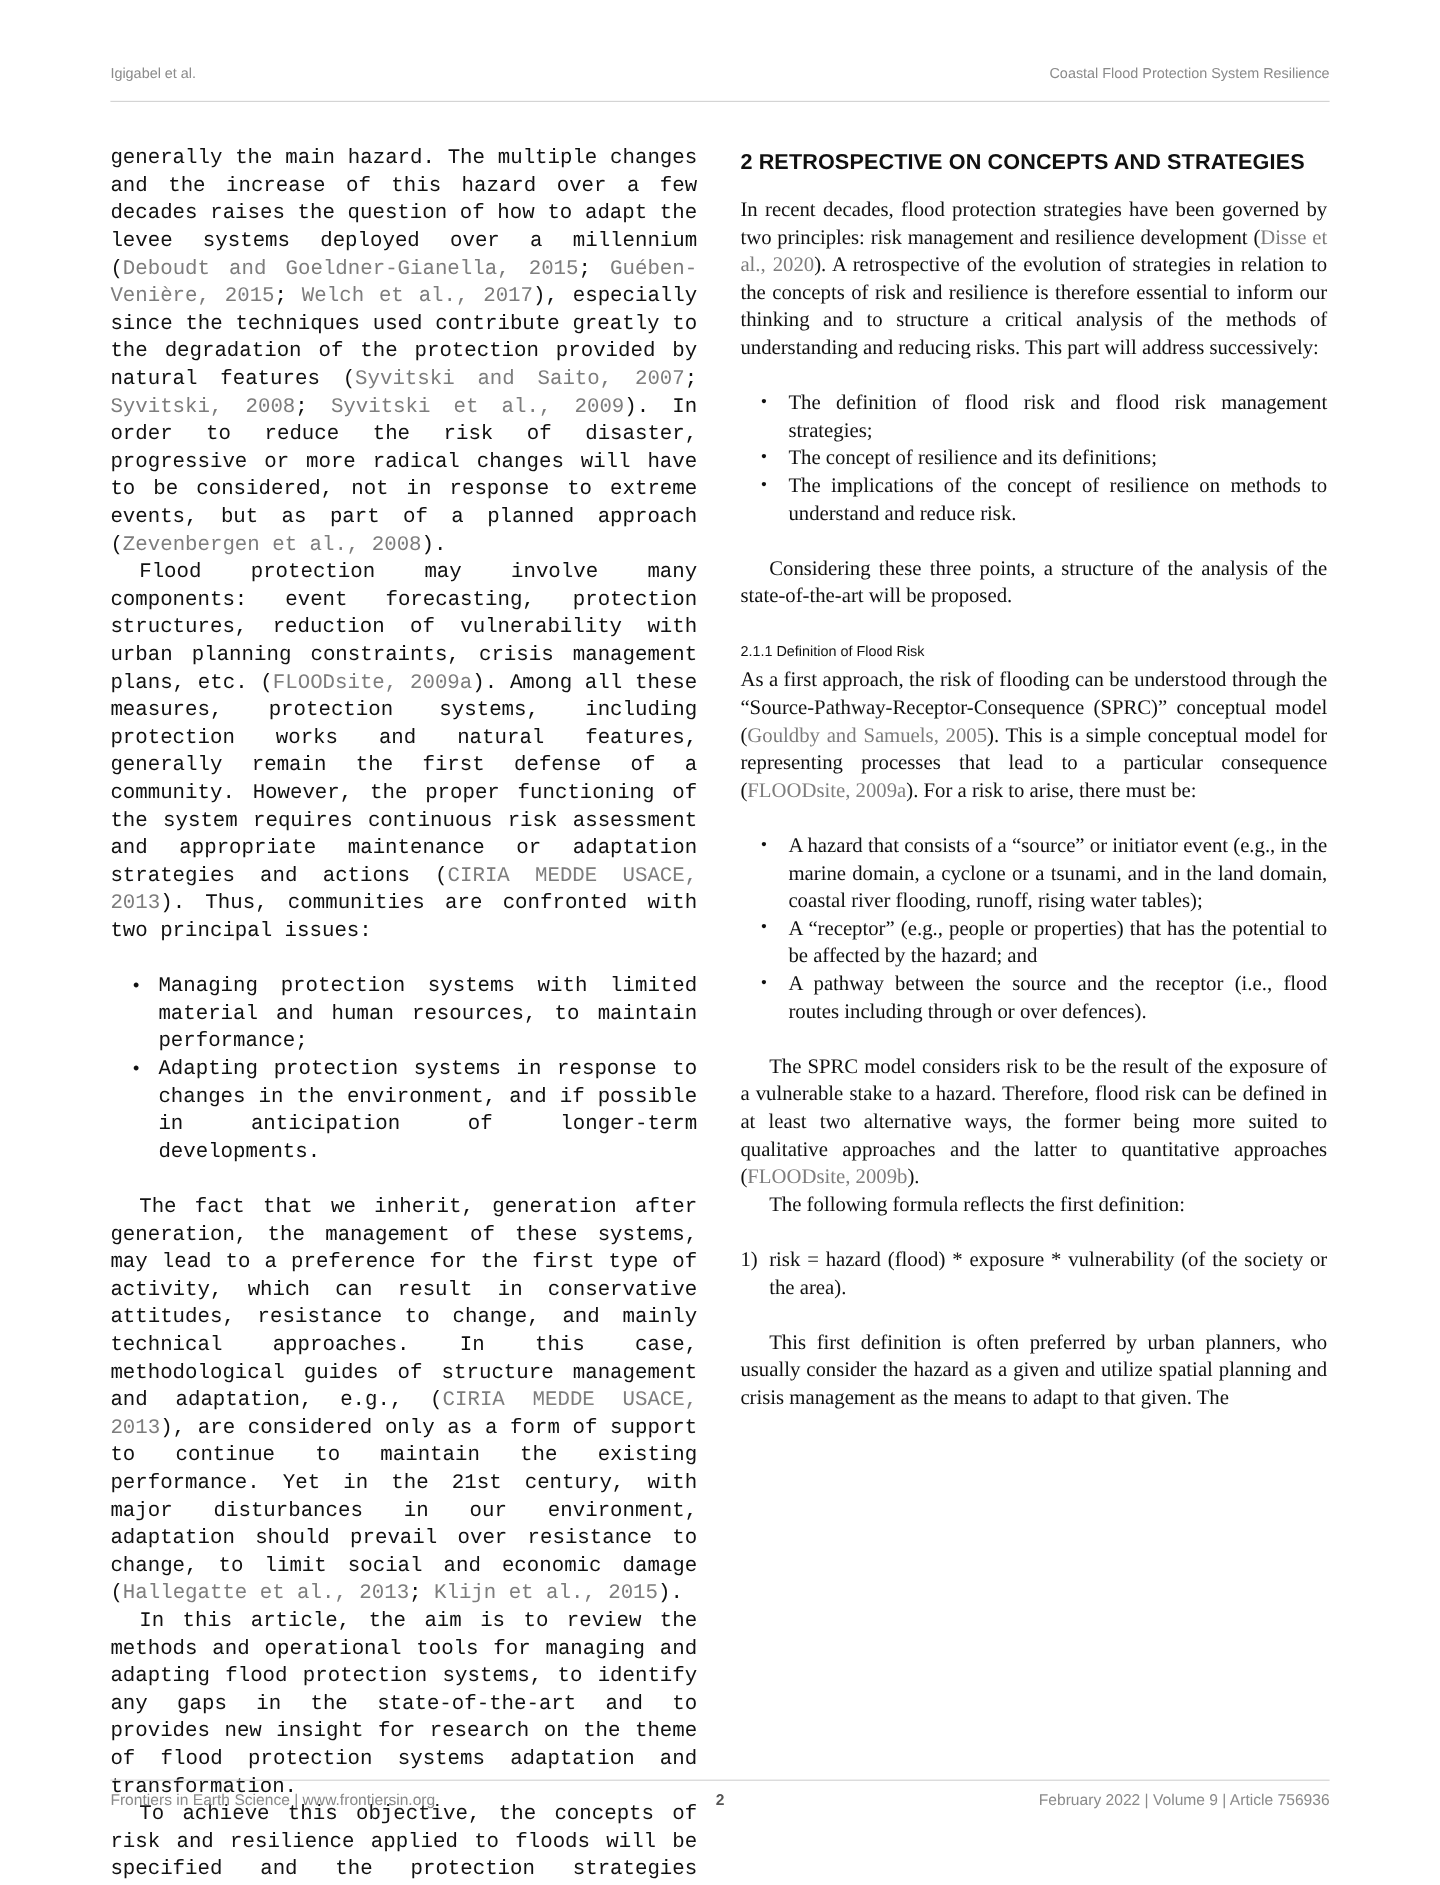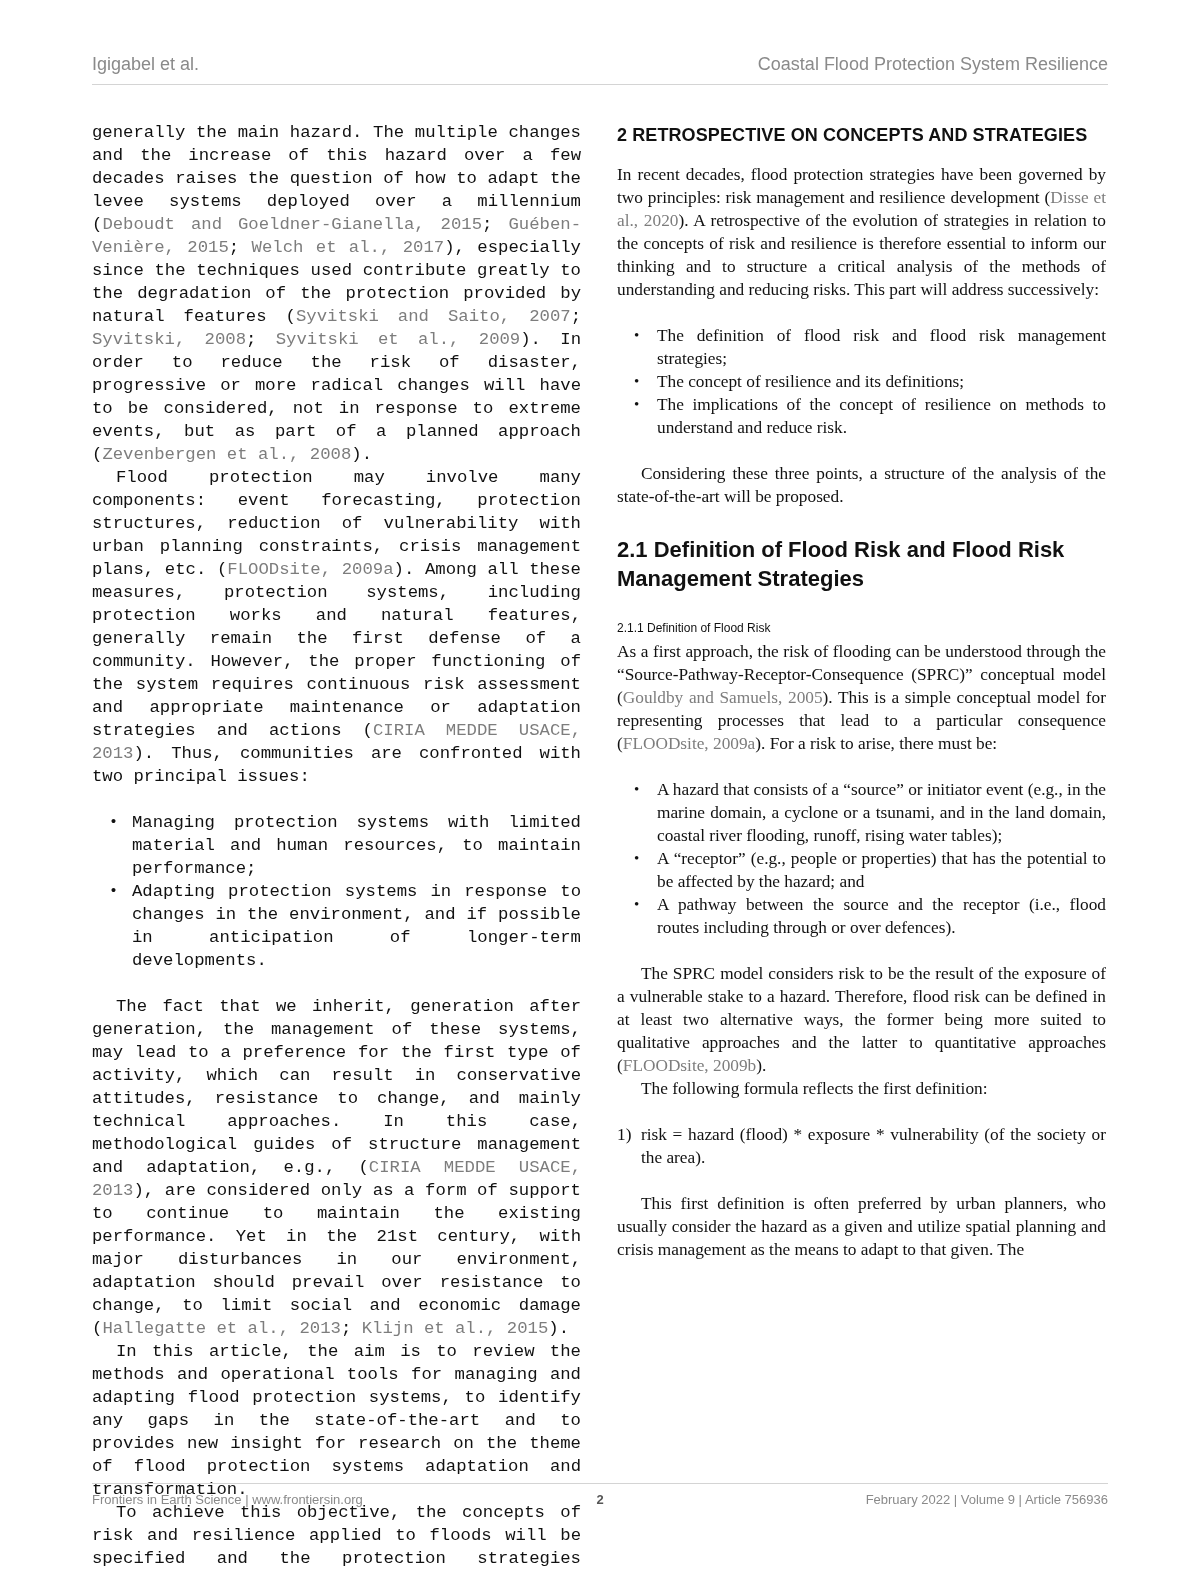--- a/index.html
+++ b/index.html
@@ -1,18 +1,18 @@
 <!DOCTYPE html>
 <html><head>
 <meta charset="utf-8">
 <style>
   html, body { margin: 0; padding: 0; background: #ffffff; }
   body { width: 1200px; height: 1571px; position: relative; overflow: hidden; color: #111; }
   .running-head { position: absolute; left: 92px; right: 92px; top: 54px; height: 20px;
-    font-family: "Liberation Sans", sans-serif; font-size: 18px; color: #8a8a8a; }
+    font-family: "Liberation Sans", sans-serif; font-size: 12px; color: #8a8a8a; }
   .running-head .left { position: absolute; left: 0; top: 0; }
   .running-head .right { position: absolute; right: 0; top: 0; }
   .rule { position: absolute; left: 92px; right: 92px; height: 0; border-top: 1px solid #d4d4d4; }
   .rule.top { top: 84px; }
   .rule.bottom { top: 1483px; }
   .footer { position: absolute; left: 92px; right: 92px; top: 1492px; height: 20px;
     font-family: "Liberation Sans", sans-serif; font-size: 13px; color: #8a8a8a; }
   .footer .left { position: absolute; left: 0; }
   .footer .center { position: absolute; left: 0; right: 0; text-align: center; color: #555; font-weight: bold; }
   .footer .right { position: absolute; right: 0; }
@@ -74,21 +74,20 @@
   <p><span>In recent decades, flood protection strategies have been governed by two principles: risk management and resilience development (</span><a class="cite">Disse et al., 2020</a><span>). A retrospective of the evolution of strategies in relation to the concepts of risk and resilience is therefore essential to inform our thinking and to structure a critical analysis of the methods of understanding and reducing risks. This part will address successively:</span></p>
 
   <ul>
     <li><span class="bullet">•</span><span>The definition of flood risk and flood risk management strategies;</span></li>
     <li><span class="bullet">•</span><span>The concept of resilience and its definitions;</span></li>
     <li><span class="bullet">•</span><span>The implications of the concept of resilience on methods to understand and reduce risk.</span></li>
   </ul>
 
   <p class="indent">Considering these three points, a structure of the analysis of the state-of-the-art will be proposed.</p>
 
-  <h3 class="subsec">2.1 Definition of Flood Risk and Flood Risk Management Strategies</h3>
 
   <h4 class="subsubsec">2.1.1 Definition of Flood Risk</h4>
   <p><span>As a first approach, the risk of flooding can be understood through the “Source-Pathway-Receptor-Consequence (SPRC)” conceptual model (</span><a class="cite">Gouldby and Samuels, 2005</a><span>). This is a simple conceptual model for representing processes that lead to a particular consequence (</span><a class="cite">FLOODsite, 2009a</a><span>). For a risk to arise, there must be:</span></p>
 
   <ul>
     <li><span class="bullet">•</span><span>A hazard that consists of a “source” or initiator event (e.g., in the marine domain, a cyclone or a tsunami, and in the land domain, coastal river flooding, runoff, rising water tables);</span></li>
     <li><span class="bullet">•</span><span>A “receptor” (e.g., people or properties) that has the potential to be affected by the hazard; and</span></li>
     <li><span class="bullet">•</span><span>A pathway between the source and the receptor (i.e., flood routes including through or over defences).</span></li>
   </ul>
 

